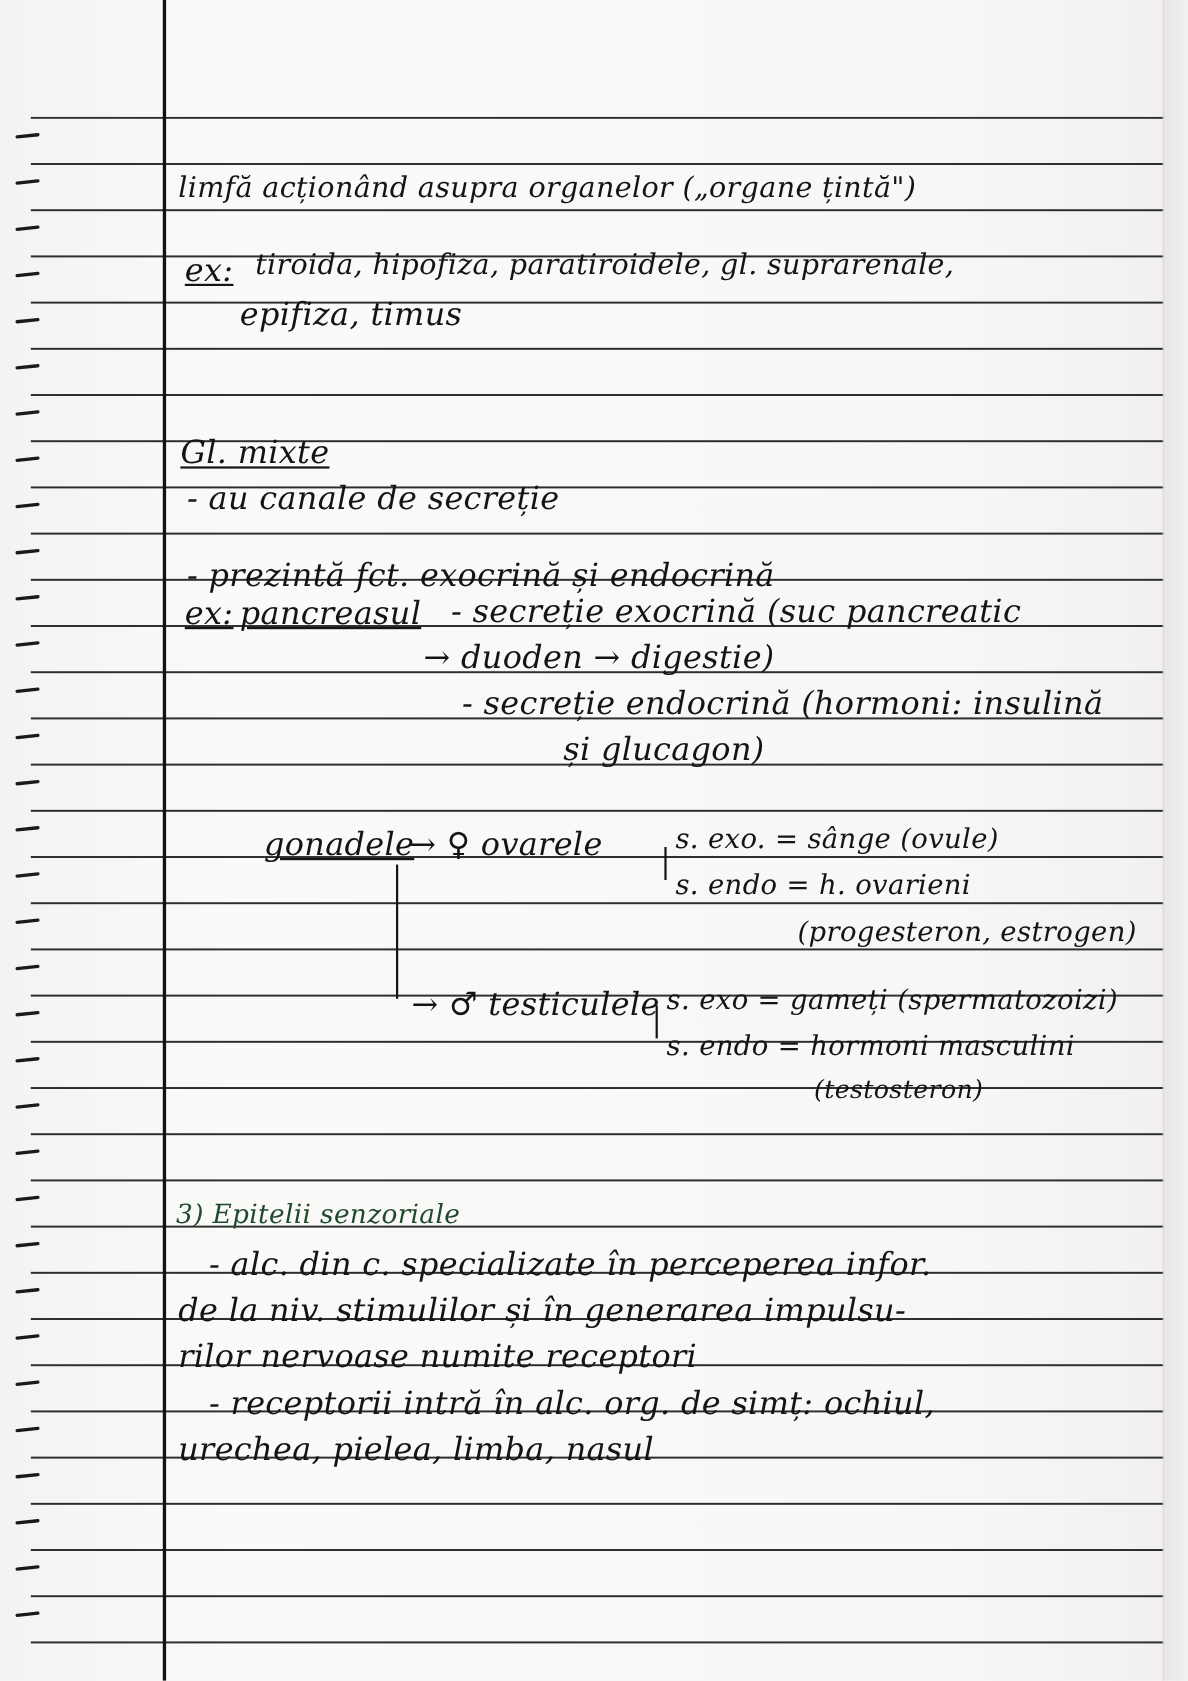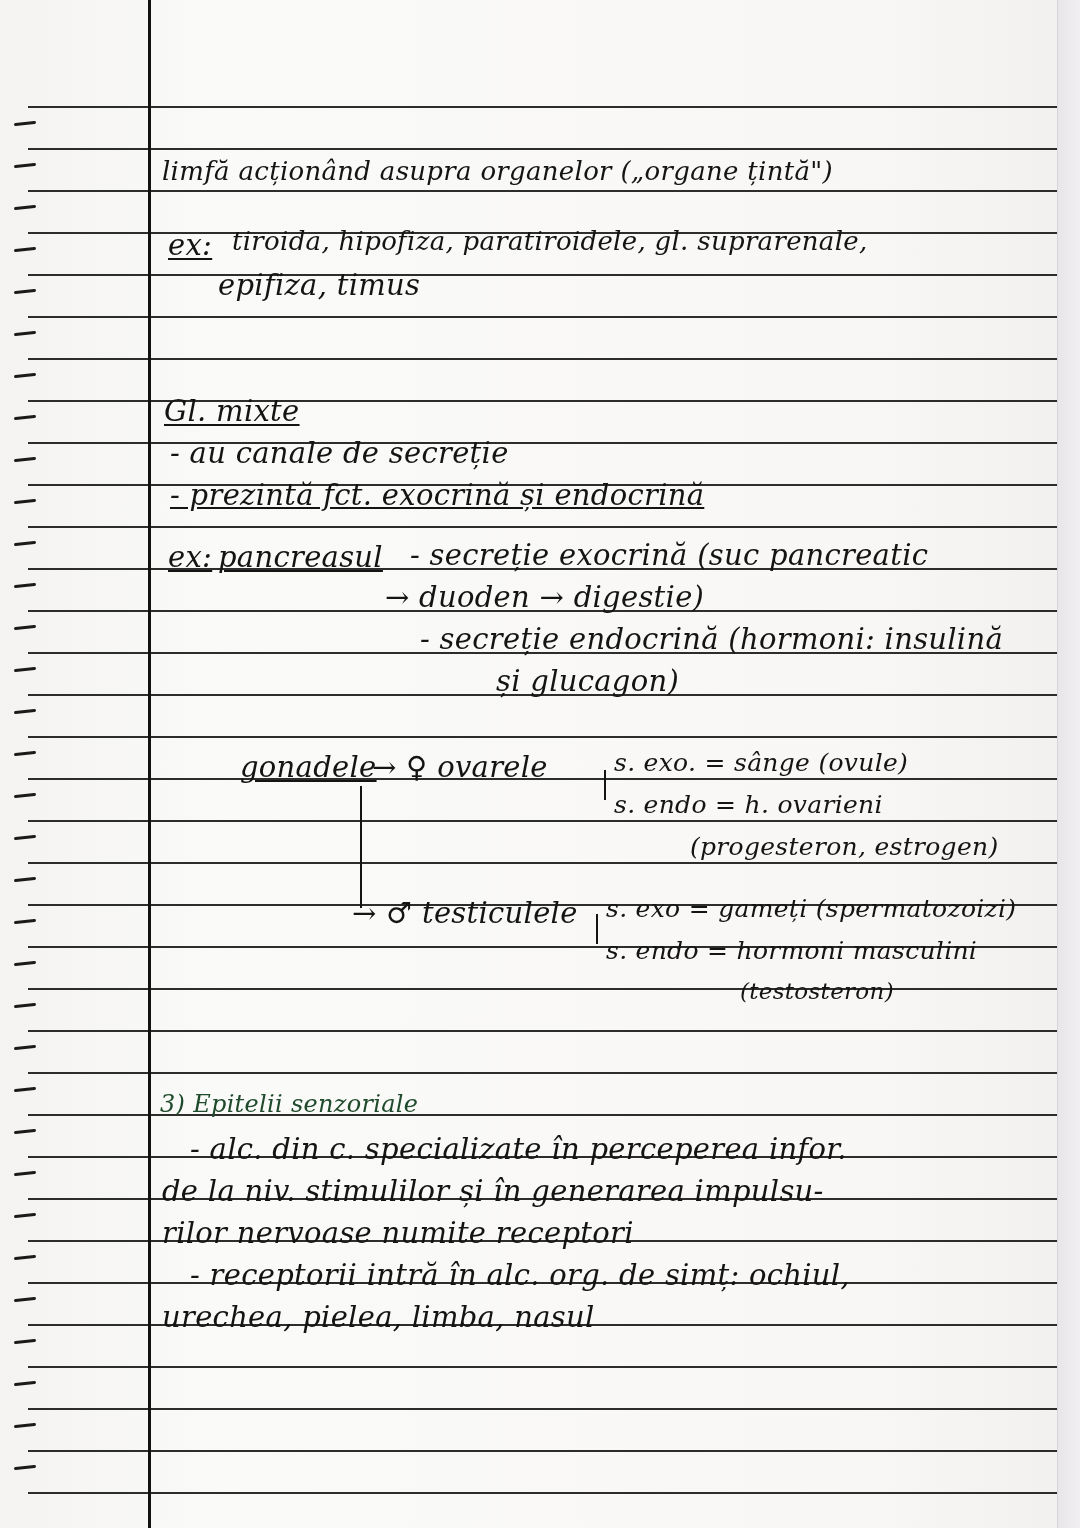--- a/index.html
+++ b/index.html
@@ -101,38 +101,38 @@
   </div>
 
   <div class="line" style="left:162px; top:156px; font-size:26px;">limfă acționând asupra organelor („organe țintă")</div>
 
   <div class="line u" style="left:168px; top:228px;">ex:</div>
   <div class="line" style="left:232px; top:226px; font-size:26px;">tiroida, hipofiza, paratiroidele, gl. suprarenale,</div>
   <div class="line" style="left:218px; top:268px;">epifiza, timus</div>
 
   <div class="line u" style="left:164px; top:394px;">Gl. mixte</div>
   <div class="line" style="left:170px; top:436px;">- au canale de secreție</div>
-  <div class="line" style="left:170px; top:478px;text-decoration:underline;">- prezintă fct. exocrină și endocrină</div>
+  <div class="line" style="left:170px; top:506px;">- prezintă fct. exocrină și endocrină</div>
 
   <div class="line u" style="left:168px; top:540px;">ex:</div>
   <div class="line u" style="left:218px; top:540px;">pancreasul</div>
   <div class="line" style="left:410px; top:538px;">- secreție exocrină (suc pancreatic</div>
   <div class="line" style="left:385px; top:580px;">→ duoden → digestie)</div>
   <div class="line" style="left:420px; top:622px;">- secreție endocrină (hormoni: insulină</div>
-  <div class="line" style="left:496px; top:664px;">și glucagon)</div>
+  <div class="line" style="left:512px; top:664px;">și glucagon)</div>
 
   <div class="line u" style="left:240px; top:750px;">gonadele</div>
   <div class="line" style="left:372px; top:750px;">→ ♀ ovarele</div>
   <div class="bracket" style="left:604px; top:770px; height:30px;"></div>
   <div class="line" style="left:614px; top:748px; font-size:25px;">s. exo. = sânge (ovule)</div>
   <div class="line" style="left:614px; top:790px; font-size:25px;">s. endo = h. ovarieni</div>
-  <div class="line" style="left:690px; top:832px; font-size:25px;">(progesteron, estrogen)</div>
+  <div class="line" style="left:725px; top:832px; font-size:25px;">(progesteron, estrogen)</div>
 
   <div class="bracket" style="left:360px; top:786px; height:122px;"></div>
-  <div class="line" style="left:352px; top:896px;">→ ♂ testiculele</div>
+  <div class="line" style="left:374px; top:896px;">→ ♂ testiculele</div>
   <div class="bracket" style="left:596px; top:914px; height:30px;"></div>
   <div class="line" style="left:606px; top:894px; font-size:25px;">s. exo = gameți (spermatozoizi)</div>
   <div class="line" style="left:606px; top:936px; font-size:25px;">s. endo = hormoni masculini</div>
   <div class="line" style="left:740px; top:978px; font-size:23px;">(testosteron)</div>
 
   <div class="line green" style="left:160px; top:1090px; font-size:24px;">3) Epitelii senzoriale</div>
   <div class="line" style="left:190px; top:1132px;">- alc. din c. specializate în perceperea infor.</div>
   <div class="line" style="left:162px; top:1174px;">de la niv. stimulilor și în generarea impulsu-</div>
   <div class="line" style="left:162px; top:1216px;">rilor nervoase numite receptori</div>
   <div class="line" style="left:190px; top:1258px;">- receptorii intră în alc. org. de simț: ochiul,</div>

